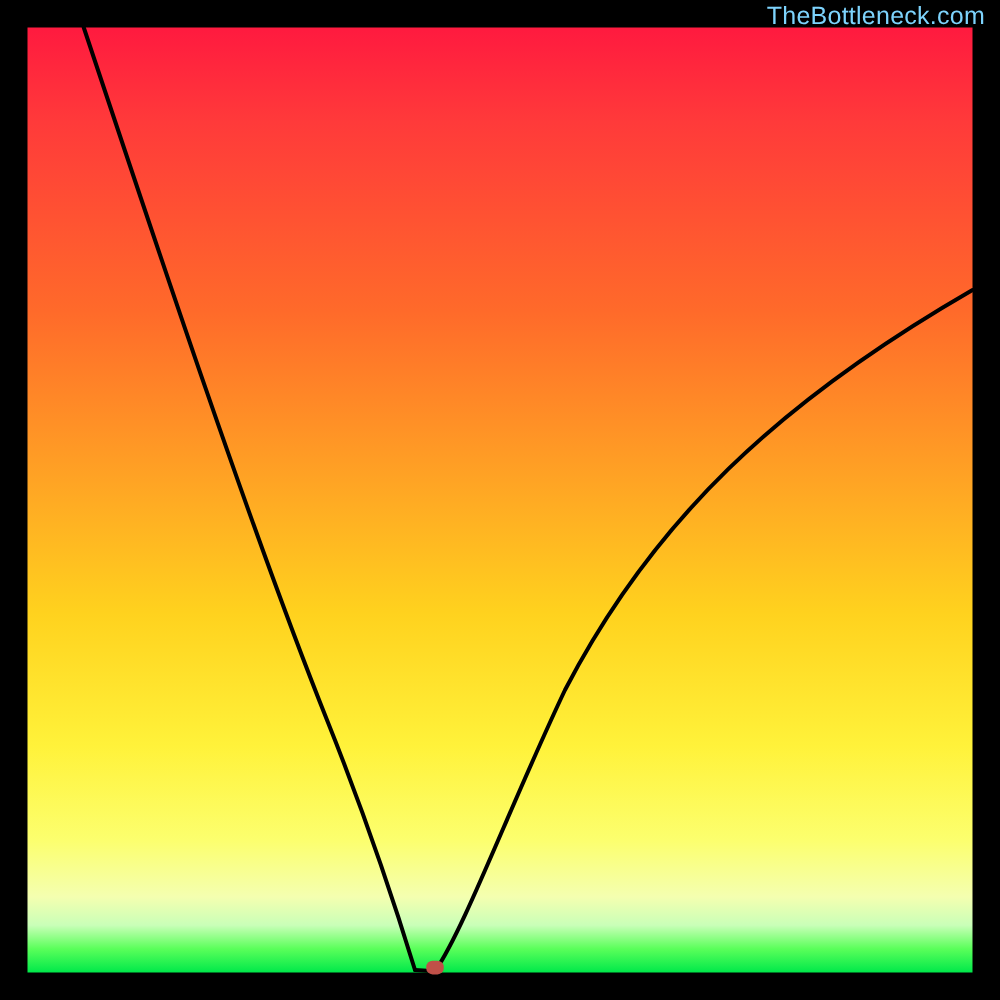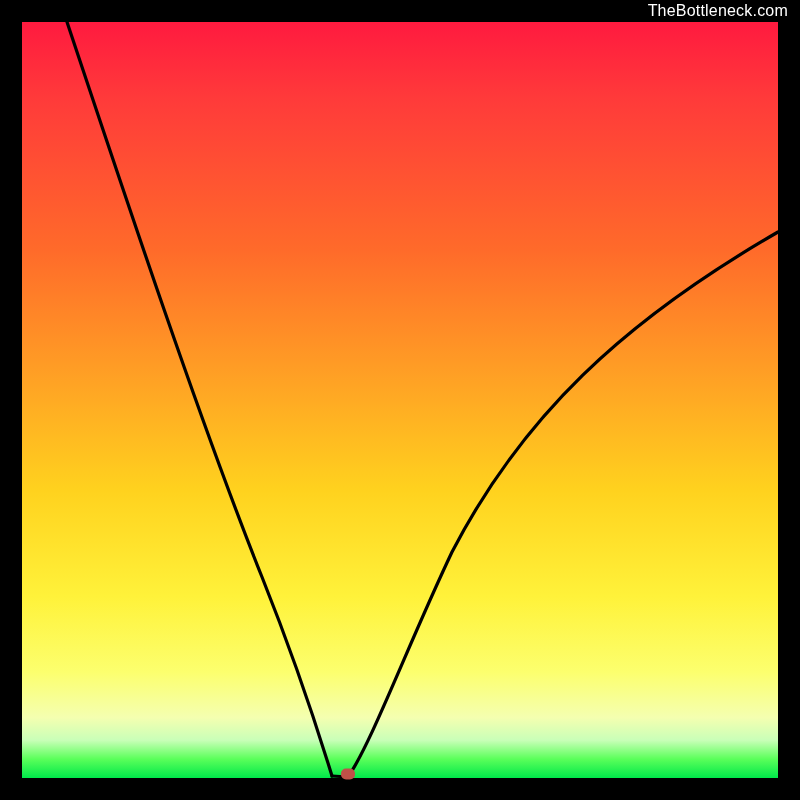--- a/index.html
+++ b/index.html
@@ -14,22 +14,22 @@
   .frame {
     position: relative;
     width: 800px;
     height: 800px;
     background: #000;
   }
   .watermark {
     position: absolute;
     top: 2px;
     right: 12px;
-    color: #ffffff;
-    font-size: 16px;
+    color: #7dd3fc;
+    font-size: 20px;
     font-weight: 500;
     letter-spacing: 0.2px;
     z-index: 10;
   }
   .plot-area {
     position: absolute;
     left: 22px;
     top: 22px;
     width: 756px;
     height: 756px;

